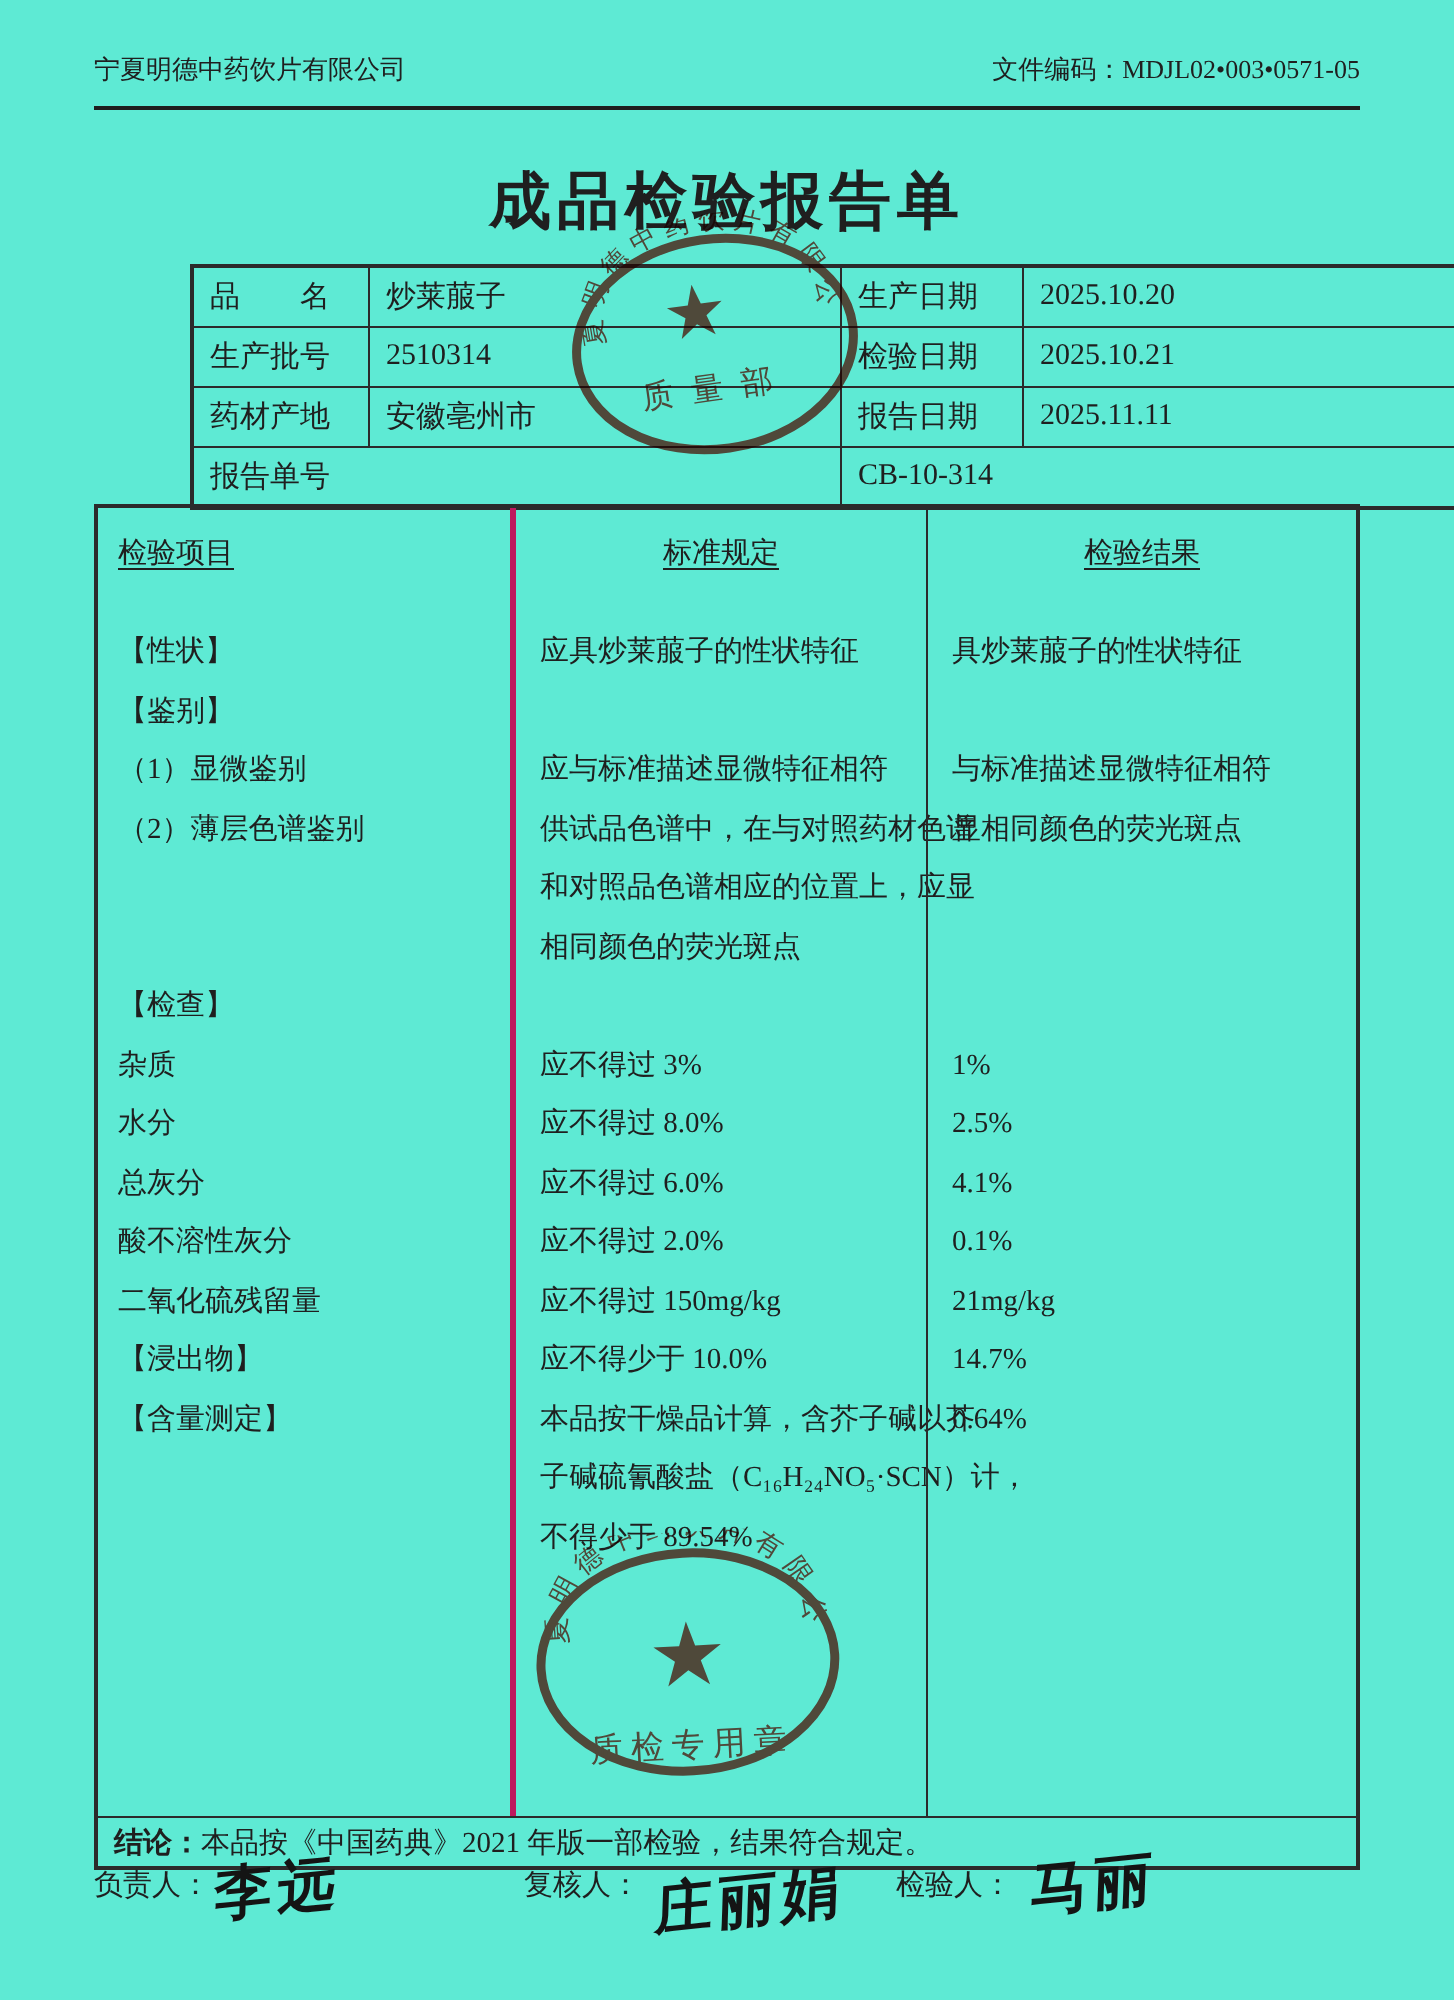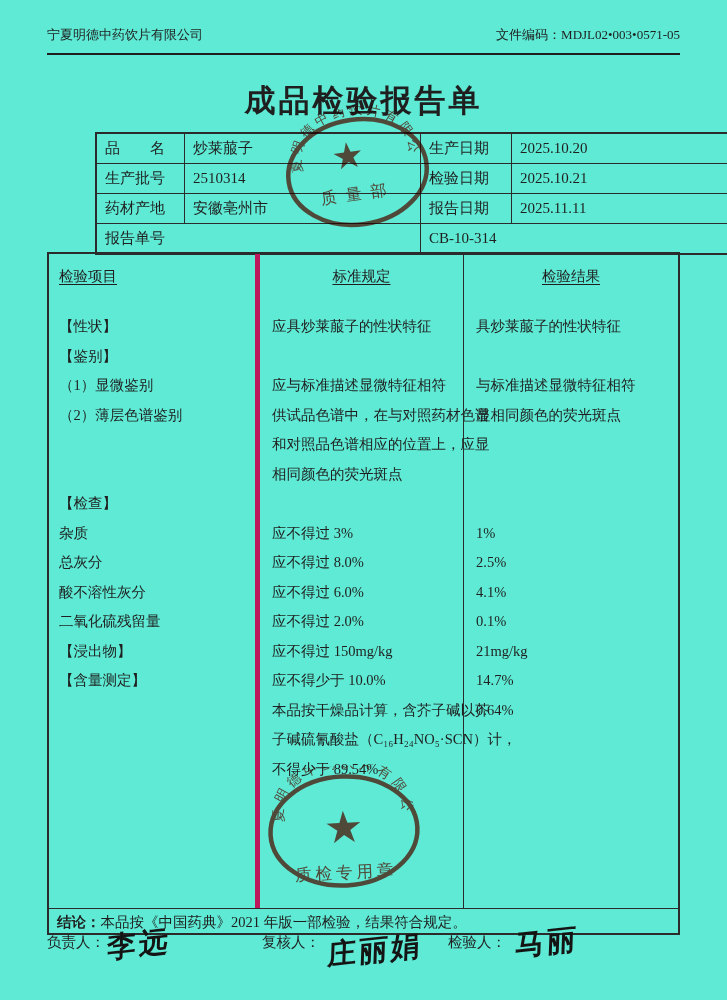--- a/index.html
+++ b/index.html
@@ -24,21 +24,21 @@
   td.c2 { width:227px; }
   td.c3 { width:82px; }
   td.c4 { width:241px; }
 
   
   .results { position:absolute; left:47px; top:252px; width:633px; height:683px;
     border:2px solid #2b2b2b; box-sizing:border-box; font-size:14.5px; }
   .cols { display:flex; height:654px; }
   .col { box-sizing:border-box; }
   .col1 { width:206px; }
-  .col2 { width:208px; border-left:5px solid #be185d; }
+  .col2 { width:208px; border-left:3px solid #be185d; }
   .col3 { flex:1; border-left:1px solid #2b2b2b; }
   .col-h { height:58px; padding-top:13px; box-sizing:border-box; }
   .col1 .col-h { padding-left:10px; }
   .col2 .col-h, .col3 .col-h { text-align:center; }
   .uline { text-decoration:underline; text-underline-offset:3px; }
   .ln { height:29.5px; line-height:29.5px; white-space:nowrap; }
   .col1 .ln { padding-left:10px; }
   .col2 .ln, .col3 .ln { padding-left:12px; }
   .concl { border-top:1px solid #2b2b2b; height:26px; line-height:26px; padding-left:8px; white-space:nowrap; }
   .bold { font-weight:bold; }
@@ -101,20 +101,21 @@
       <div class="col col1">
         <div class="col-h"><span class="uline">检验项目</span></div>
         <div class="ln">【性状】</div>
         <div class="ln">【鉴别】</div>
         <div class="ln">（1）显微鉴别</div>
         <div class="ln">（2）薄层色谱鉴别</div>
         <div class="ln"></div>
         <div class="ln"></div>
         <div class="ln">【检查】</div>
         <div class="ln">杂质</div>
+        <div class="ln">水分</div>
         <div class="ln">总灰分</div>
         <div class="ln">酸不溶性灰分</div>
         <div class="ln">二氧化硫残留量</div>
         <div class="ln">【浸出物】</div>
         <div class="ln">【含量测定】</div>
         <div class="ln"></div>
         <div class="ln"></div>
       </div>
 
       <div class="col col2">

